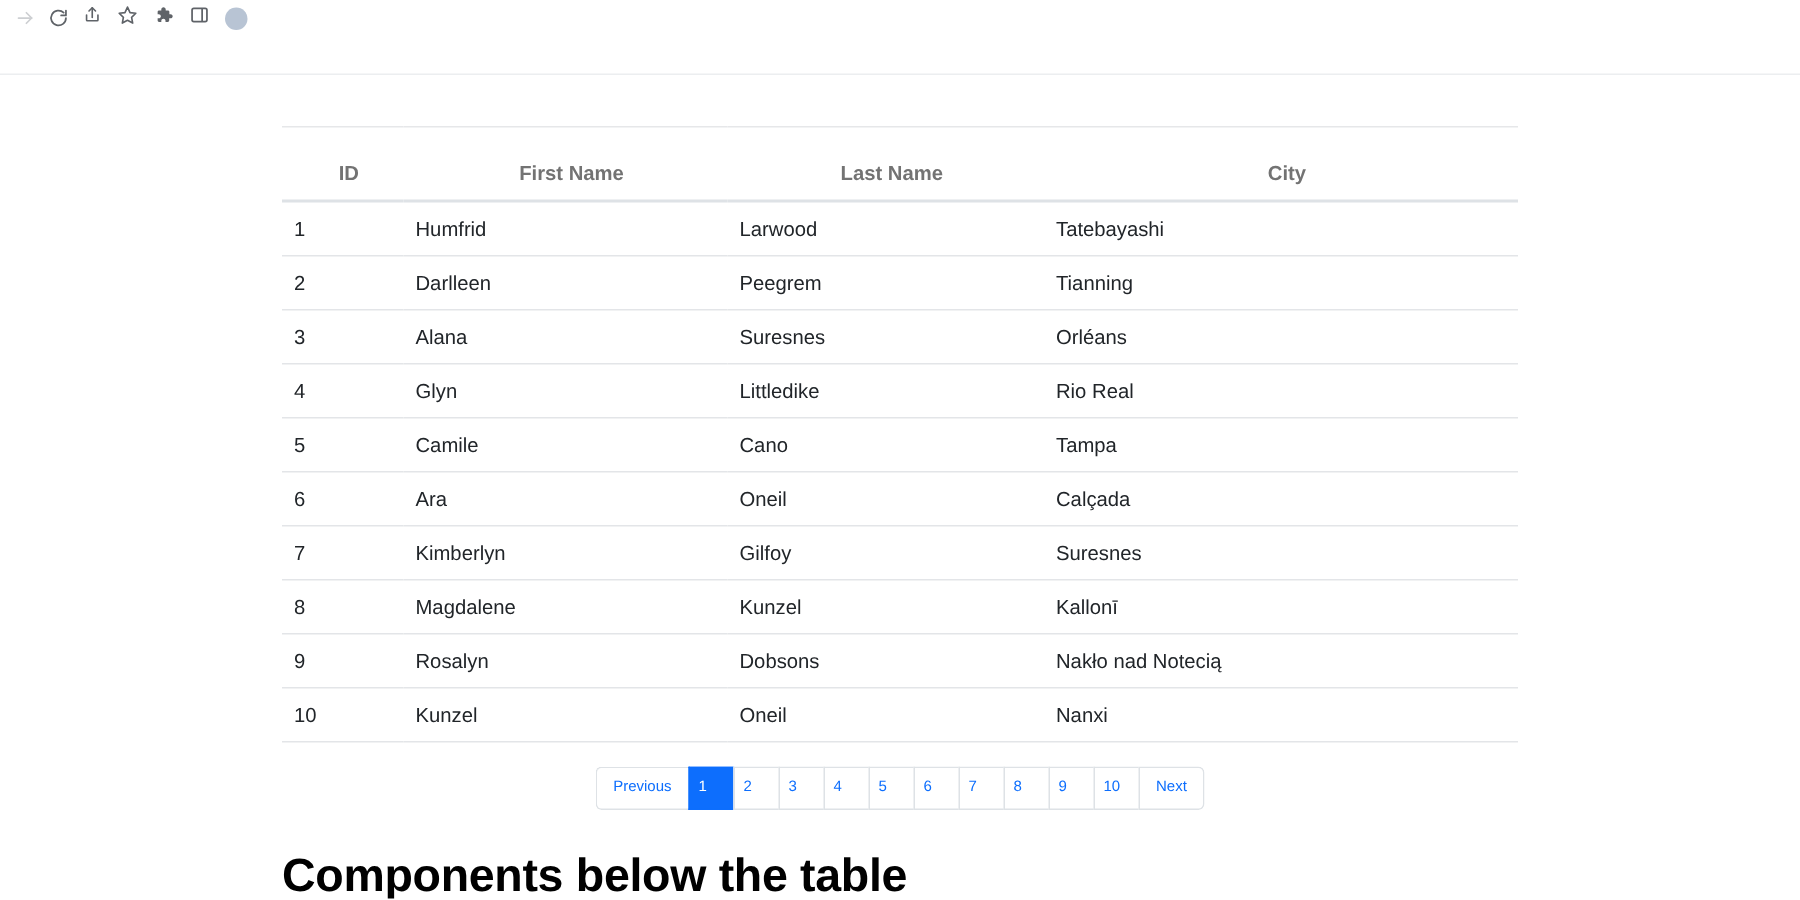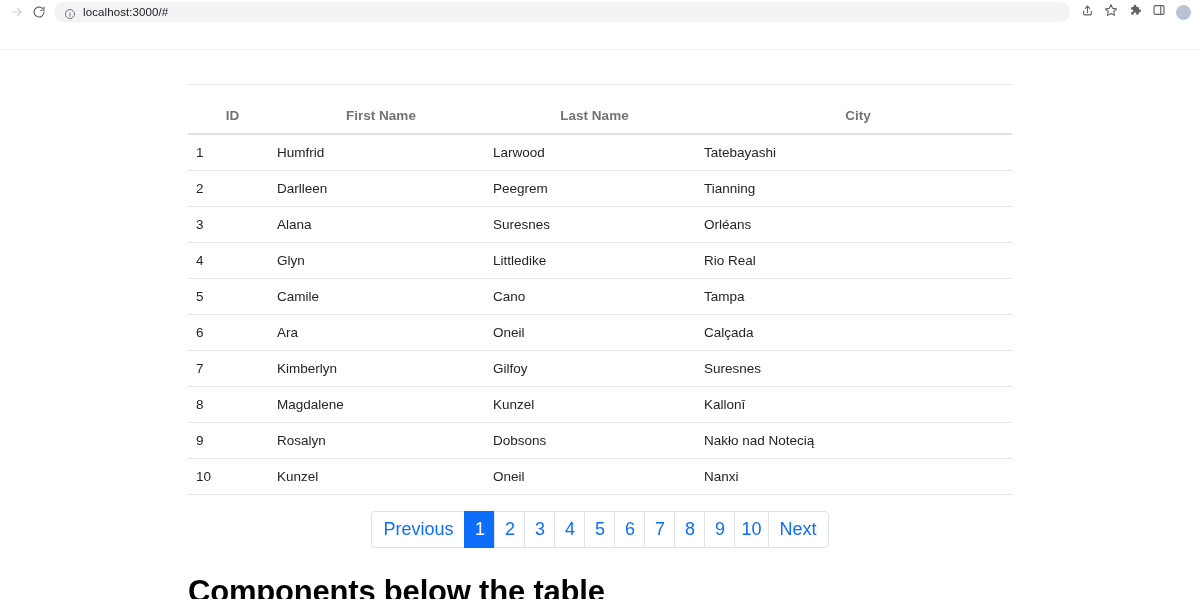--- a/index.html
+++ b/index.html
@@ -135,31 +135,31 @@
     display: flex;
     list-style: none;
     border-radius: 4px;
     overflow: hidden;
   }
   .page-item {
     display: block;
   }
   .page-link {
     display: block;
-    font-size: 18px;
+    font-size: 10px;
     line-height: 1;
     color: #0d6efd;
     background: #ffffff;
     border: 1px solid #dee2e6;
     border-right-width: 0;
     padding: 8px 11px 9px;
     text-decoration: none;
     cursor: pointer;
     user-select: none;
-    text-align: center;
+    text-align: left;
   }
   .page-item:first-child .page-link {
     border-top-left-radius: 4px;
     border-bottom-left-radius: 4px;
   }
   .page-item:last-child .page-link {
     border-right-width: 1px;
     border-top-right-radius: 4px;
     border-bottom-right-radius: 4px;
   }
@@ -197,30 +197,20 @@
 
   <div class="nav-btn">
     <span>
       <svg width="14" height="14" viewBox="0 0 24 24" fill="none" stroke="#5f6368" stroke-width="2" stroke-linecap="round" stroke-linejoin="round">
         <path d="M20.5 12a8.5 8.5 0 1 1-2.6-6.1"></path>
         <polyline points="20.5 3.5 20.5 9 15 9"></polyline>
       </svg>
     </span>
   </div>
 
-  <div class="omnibox">
-    <span class="omnibox-icon">
-      <svg width="12" height="12" viewBox="0 0 24 24" fill="none" stroke="#5f6368" stroke-width="2" stroke-linecap="round" stroke-linejoin="round">
-        <circle cx="12" cy="12" r="9"></circle>
-        <line x1="12" y1="11" x2="12" y2="16.5"></line>
-        <circle cx="12" cy="7.8" r="0.9" fill="#5f6368" stroke="none"></circle>
-      </svg>
-    </span>
-    <span class="url-text" title="localhost:3000/#">localhost:3000/#</span>
-  </div>
 
   <div class="chrome-actions">
     <div class="chrome-icon">
       <span>
         <svg width="13" height="13" viewBox="0 0 24 24" fill="none" stroke="#5f6368" stroke-width="2" stroke-linecap="round" stroke-linejoin="round">
           <path d="M12 16V4"></path>
           <polyline points="8 8 12 4 16 8"></polyline>
           <path d="M5 13v6a1 1 0 0 0 1 1h12a1 1 0 0 0 1-1v-6"></path>
         </svg>
       </span>

